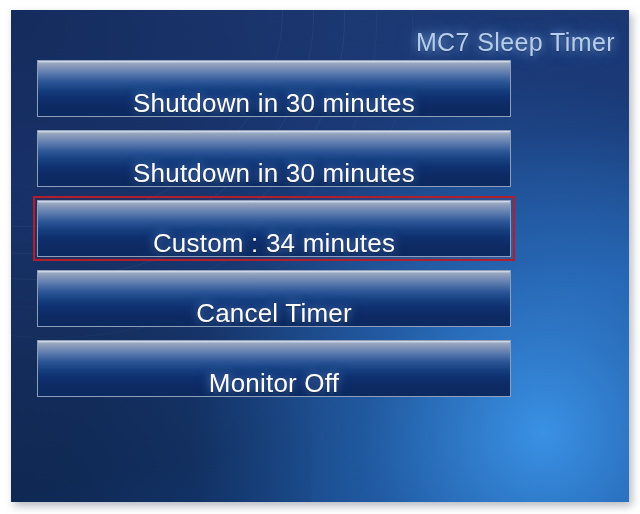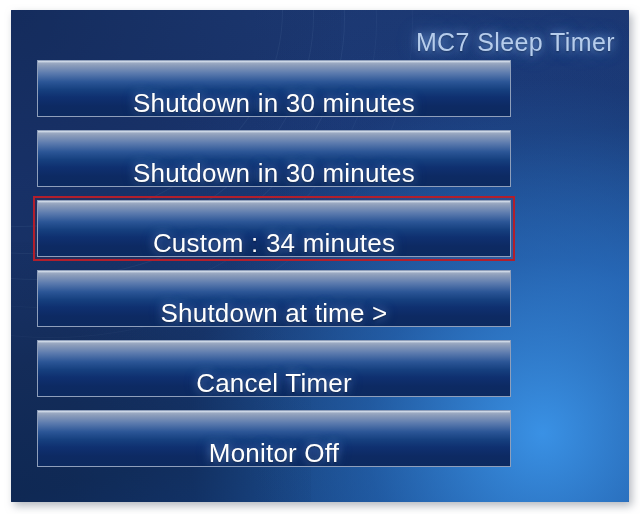--- a/index.html
+++ b/index.html
@@ -194,25 +194,20 @@
           <span class="btn-label">Shutdown in 30 minutes</span>
         </div>
       </div>
 
       <div class="btn-wrap selected">
         <div class="btn">
           <span class="btn-label">Custom : 34 minutes</span>
         </div>
       </div>
 
-      <div class="btn-wrap">
-        <div class="btn">
-          <span class="btn-label">Shutdown at time &gt;</span>
-        </div>
-      </div>
 
       <div class="btn-wrap">
         <div class="btn">
           <span class="btn-label">Cancel Timer</span>
         </div>
       </div>
 
       <div class="btn-wrap">
         <div class="btn">
           <span class="btn-label">Monitor Off</span>

